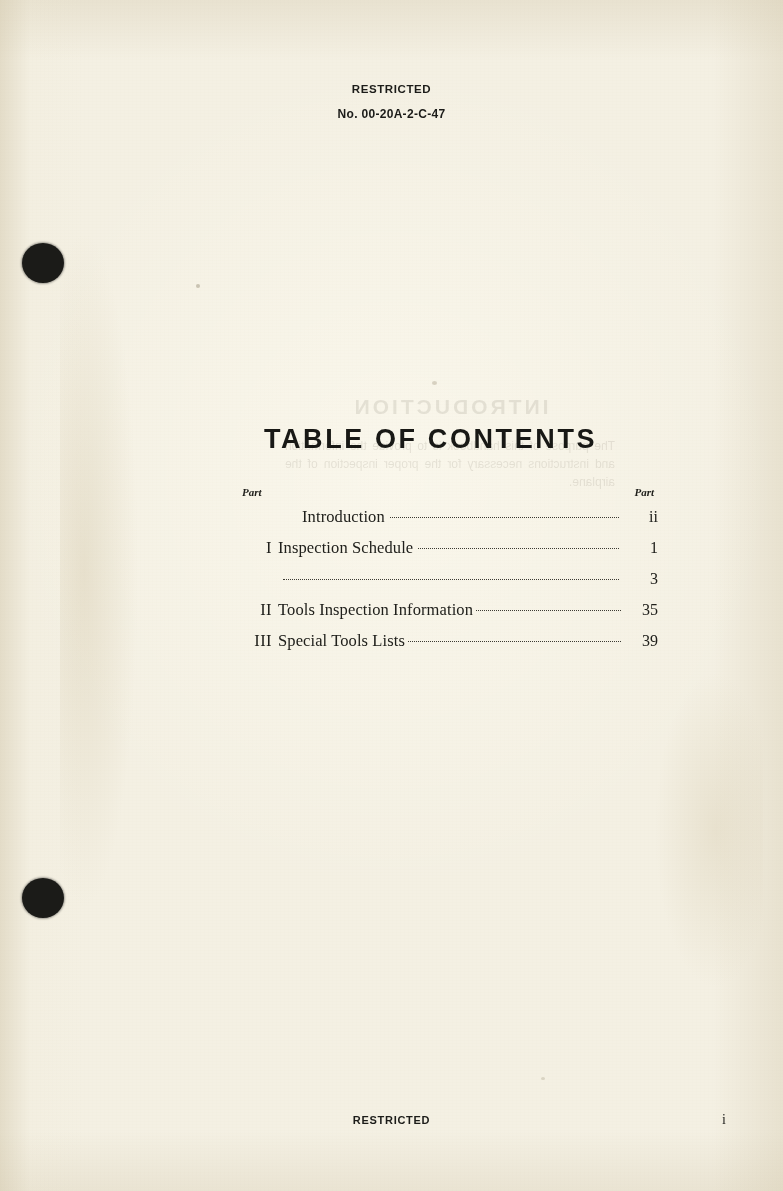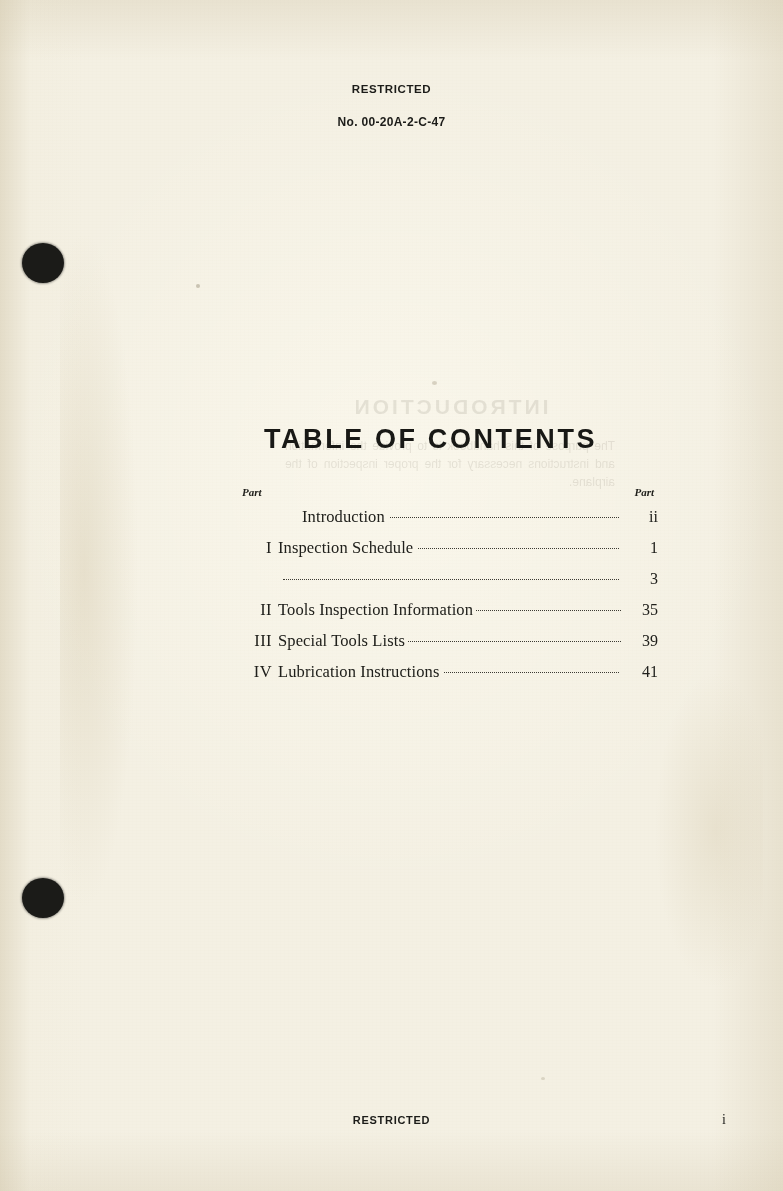--- a/index.html
+++ b/index.html
@@ -97,21 +97,21 @@
     text-align: center;
     font-family: "Liberation Sans", sans-serif;
   }
   .header .restricted {
     font-size: 11.5px;
     font-weight: bold;
     letter-spacing: 0.6px;
     color: #1c1c19;
   }
   .header .docnum {
-    margin-top: 20px;
+    margin-top: 12px;
     font-size: 12px;
     font-weight: bold;
     letter-spacing: 0.3px;
     color: #1c1c19;
   }
 
   
   .toc-title {
     position: absolute;
     top: 424px;
@@ -275,23 +275,17 @@
       <span class="pg">35</span>
     </div>
 
     <div class="row">
       <span class="num">III</span>
       <span class="label">Special Tools Lists</span>
       <span class="dots tight"></span>
       <span class="pg">39</span>
     </div>
 
-    <div class="row">
-      <span class="num">IV</span>
-      <span class="label">Lubrication  Instructions</span>
-      <span class="dots"></span>
-      <span class="pg">41</span>
-    </div>
   </div>
 
   <div class="footer-restricted">RESTRICTED</div>
   <div class="footer-page">i</div>
 </div>
 
 </body></html>

